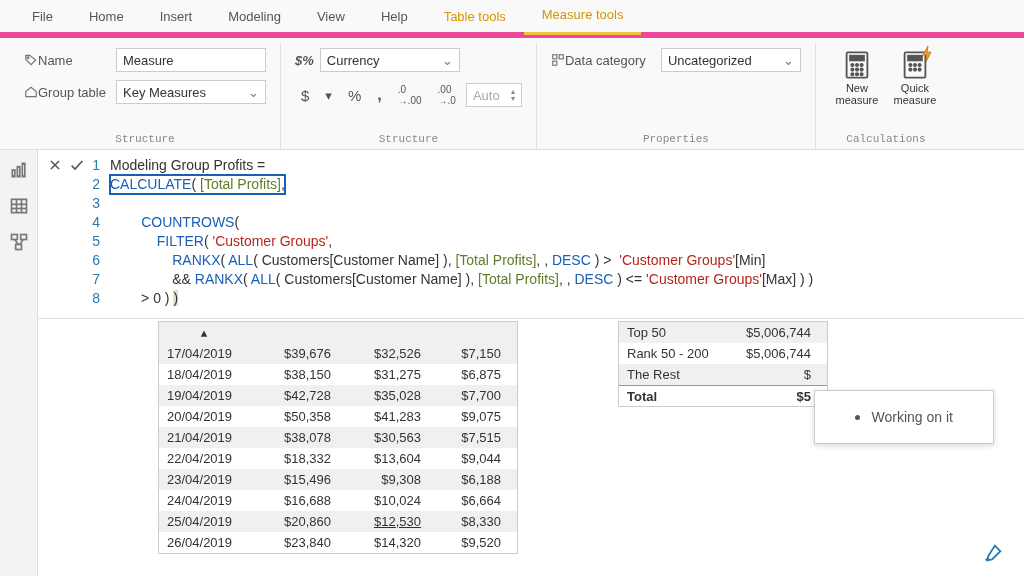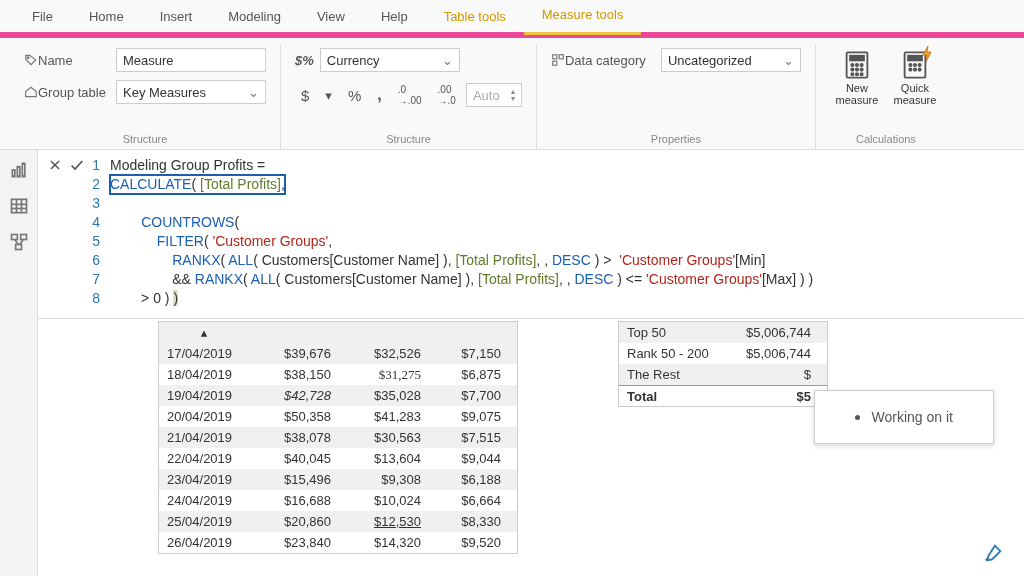--- a/index.html
+++ b/index.html
@@ -7,21 +7,21 @@
 
 .menubar { display: flex; height: 38px; align-items: center; padding: 0 14px; border-bottom: 6px solid #ec4899; background: #f9f9f9; }
 .menubar .tab { padding: 0 18px; height: 38px; display: flex; align-items: center; cursor: pointer; color: #555; }
 .menubar .tab.ctx { color: #d29800; }
 .menubar .tab.active { color: #d29800; border-bottom: 3px solid #f0c040; font-weight: 400; }
 
 .ribbon { display: flex; height: 112px; background: #f9f9f9; border-bottom: 1px solid #ddd; padding: 6px 10px 0; }
 .ribbon-group { display: flex; flex-direction: column; padding: 0 14px; border-right: 1px solid #e0e0e0; }
 .ribbon-group:last-child { border-right: none; }
 .ribbon-group-body { flex: 1; display: flex; align-items: flex-start; gap: 10px; padding-top: 4px; }
-.ribbon-group-label { text-align: center; font-size: 11px; color: #888; padding: 2px 0 4px; }
+.ribbon-group-label { text-align: center; font-size: 11px; color: #888; padding: 2px 0 4px; font-family: Liberation Mono, monospace; }
 
 .field-row { display: flex; align-items: center; gap: 6px; margin-bottom: 6px; }
 .field-label { display: flex; align-items: center; width: 86px; color: #555; }
 .field-label.wide { width: 104px; }
 .ctrl-combo { height: 24px; border: 1px solid #ccc; background: #fff; display: flex; align-items: center; justify-content: space-between; padding: 0 6px; cursor: pointer; }
 .ctrl-combo .chev { margin-left: 4px; color: #777; }
 .small-btn { padding: 2px 6px; color: #555; cursor: pointer; }
 .big-btn { display: flex; flex-direction: column; align-items: center; width: 54px; cursor: pointer; }
 .big-btn .icon-box { width: 34px; height: 34px; display: flex; align-items: center; justify-content: center; }
 .big-btn .lbl { font-size: 11px; text-align: center; line-height: 1.1; }
@@ -280,44 +280,44 @@
           </div>
           <div class="vt-row alt">
             <div class="vt-cell" style="width: 90px; text-align: left;">17/04/2019</div>
             <div class="vt-cell" style="width: 90px;">$39,676</div>
             <div class="vt-cell" style="width: 90px;">$32,526</div>
             <div class="vt-cell" style="width: 80px;">$7,150</div>
           </div>
           <div class="vt-row">
             <div class="vt-cell" style="width: 90px; text-align: left;">18/04/2019</div>
             <div class="vt-cell" style="width: 90px;">$38,150</div>
-            <div class="vt-cell" style="width: 90px; font-family: Liberation Serif, serif;">$31,275</div>
+            <div class="vt-cell" style="width: 90px;">$31,275</div>
             <div class="vt-cell" style="width: 80px;">$6,875</div>
           </div>
           <div class="vt-row alt">
             <div class="vt-cell" style="width: 90px; text-align: left;">19/04/2019</div>
-            <div class="vt-cell" style="width: 90px; font-style: italic;">$42,728</div>
+            <div class="vt-cell" style="width: 90px;">$42,728</div>
             <div class="vt-cell" style="width: 90px;">$35,028</div>
             <div class="vt-cell" style="width: 80px;">$7,700</div>
           </div>
           <div class="vt-row">
             <div class="vt-cell" style="width: 90px; text-align: left;">20/04/2019</div>
             <div class="vt-cell" style="width: 90px;">$50,358</div>
             <div class="vt-cell" style="width: 90px;">$41,283</div>
             <div class="vt-cell" style="width: 80px;">$9,075</div>
           </div>
           <div class="vt-row alt">
             <div class="vt-cell" style="width: 90px; text-align: left;">21/04/2019</div>
             <div class="vt-cell" style="width: 90px;">$38,078</div>
             <div class="vt-cell" style="width: 90px;">$30,563</div>
             <div class="vt-cell" style="width: 80px;">$7,515</div>
           </div>
           <div class="vt-row">
             <div class="vt-cell" style="width: 90px; text-align: left;">22/04/2019</div>
-            <div class="vt-cell" style="width: 90px;">$40,045</div>
+            <div class="vt-cell" style="width: 90px;">$18,332</div>
             <div class="vt-cell" style="width: 90px;">$13,604</div>
             <div class="vt-cell" style="width: 80px;">$9,044</div>
           </div>
           <div class="vt-row alt">
             <div class="vt-cell" style="width: 90px; text-align: left;">23/04/2019</div>
             <div class="vt-cell" style="width: 90px;">$15,496</div>
             <div class="vt-cell" style="width: 90px;">$9,308</div>
             <div class="vt-cell" style="width: 80px;">$6,188</div>
           </div>
           <div class="vt-row">

